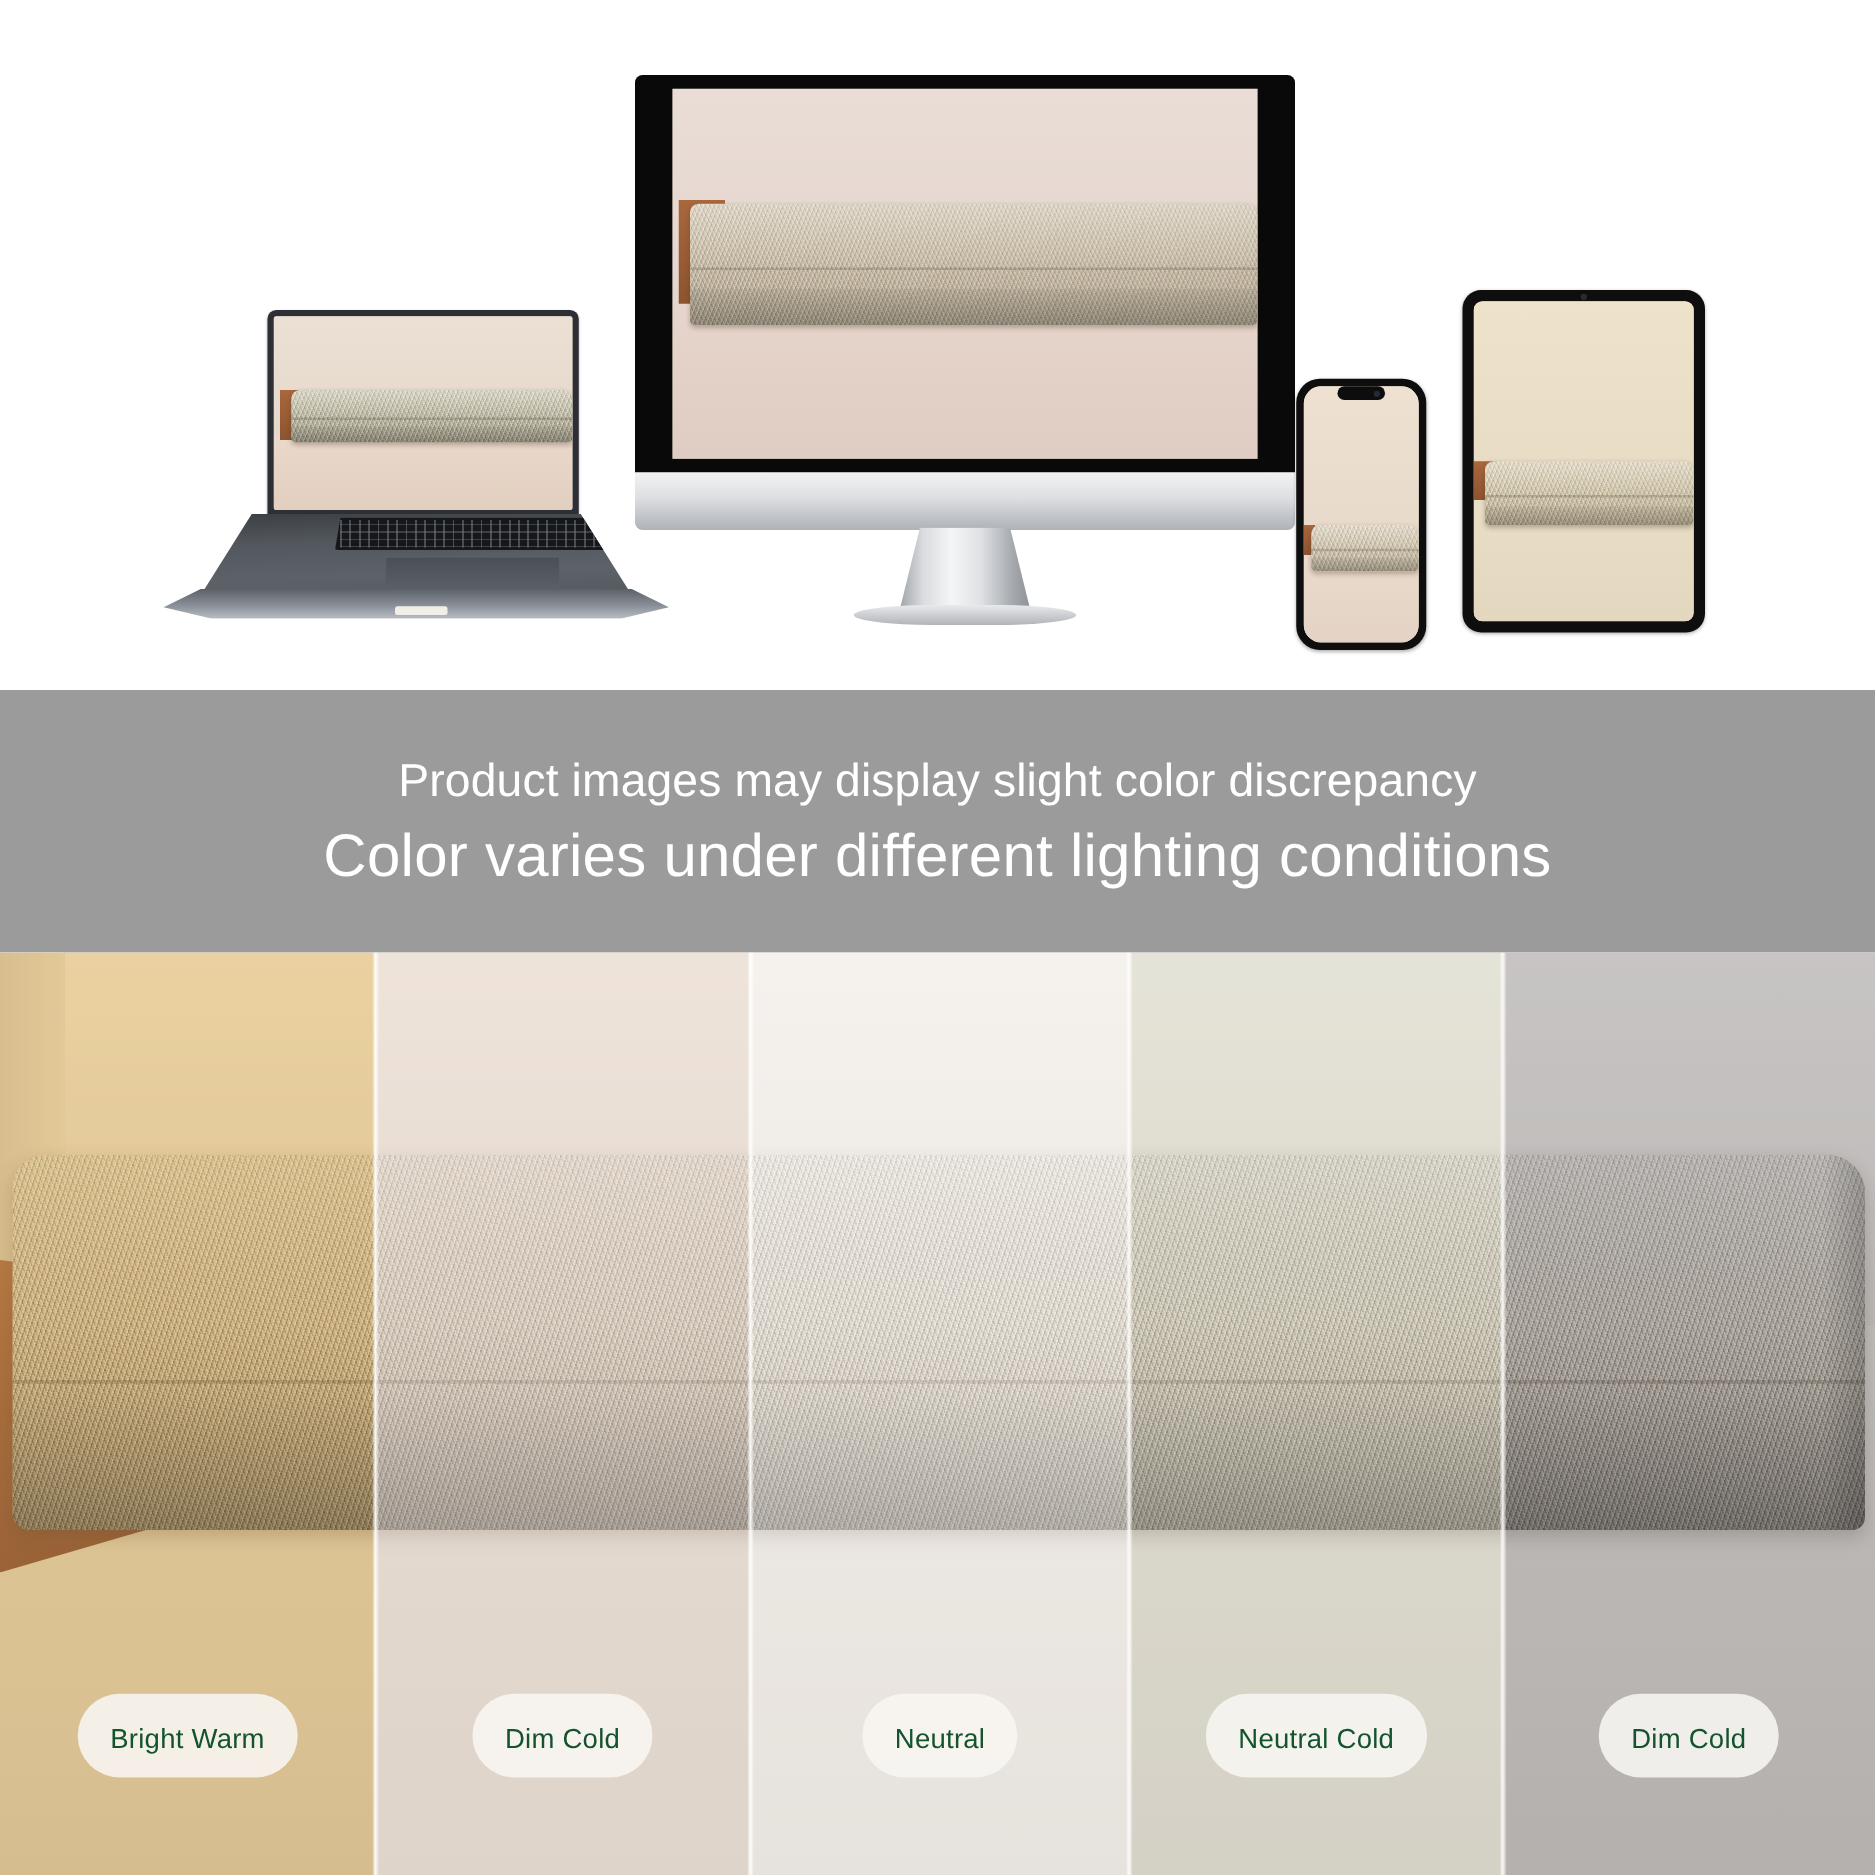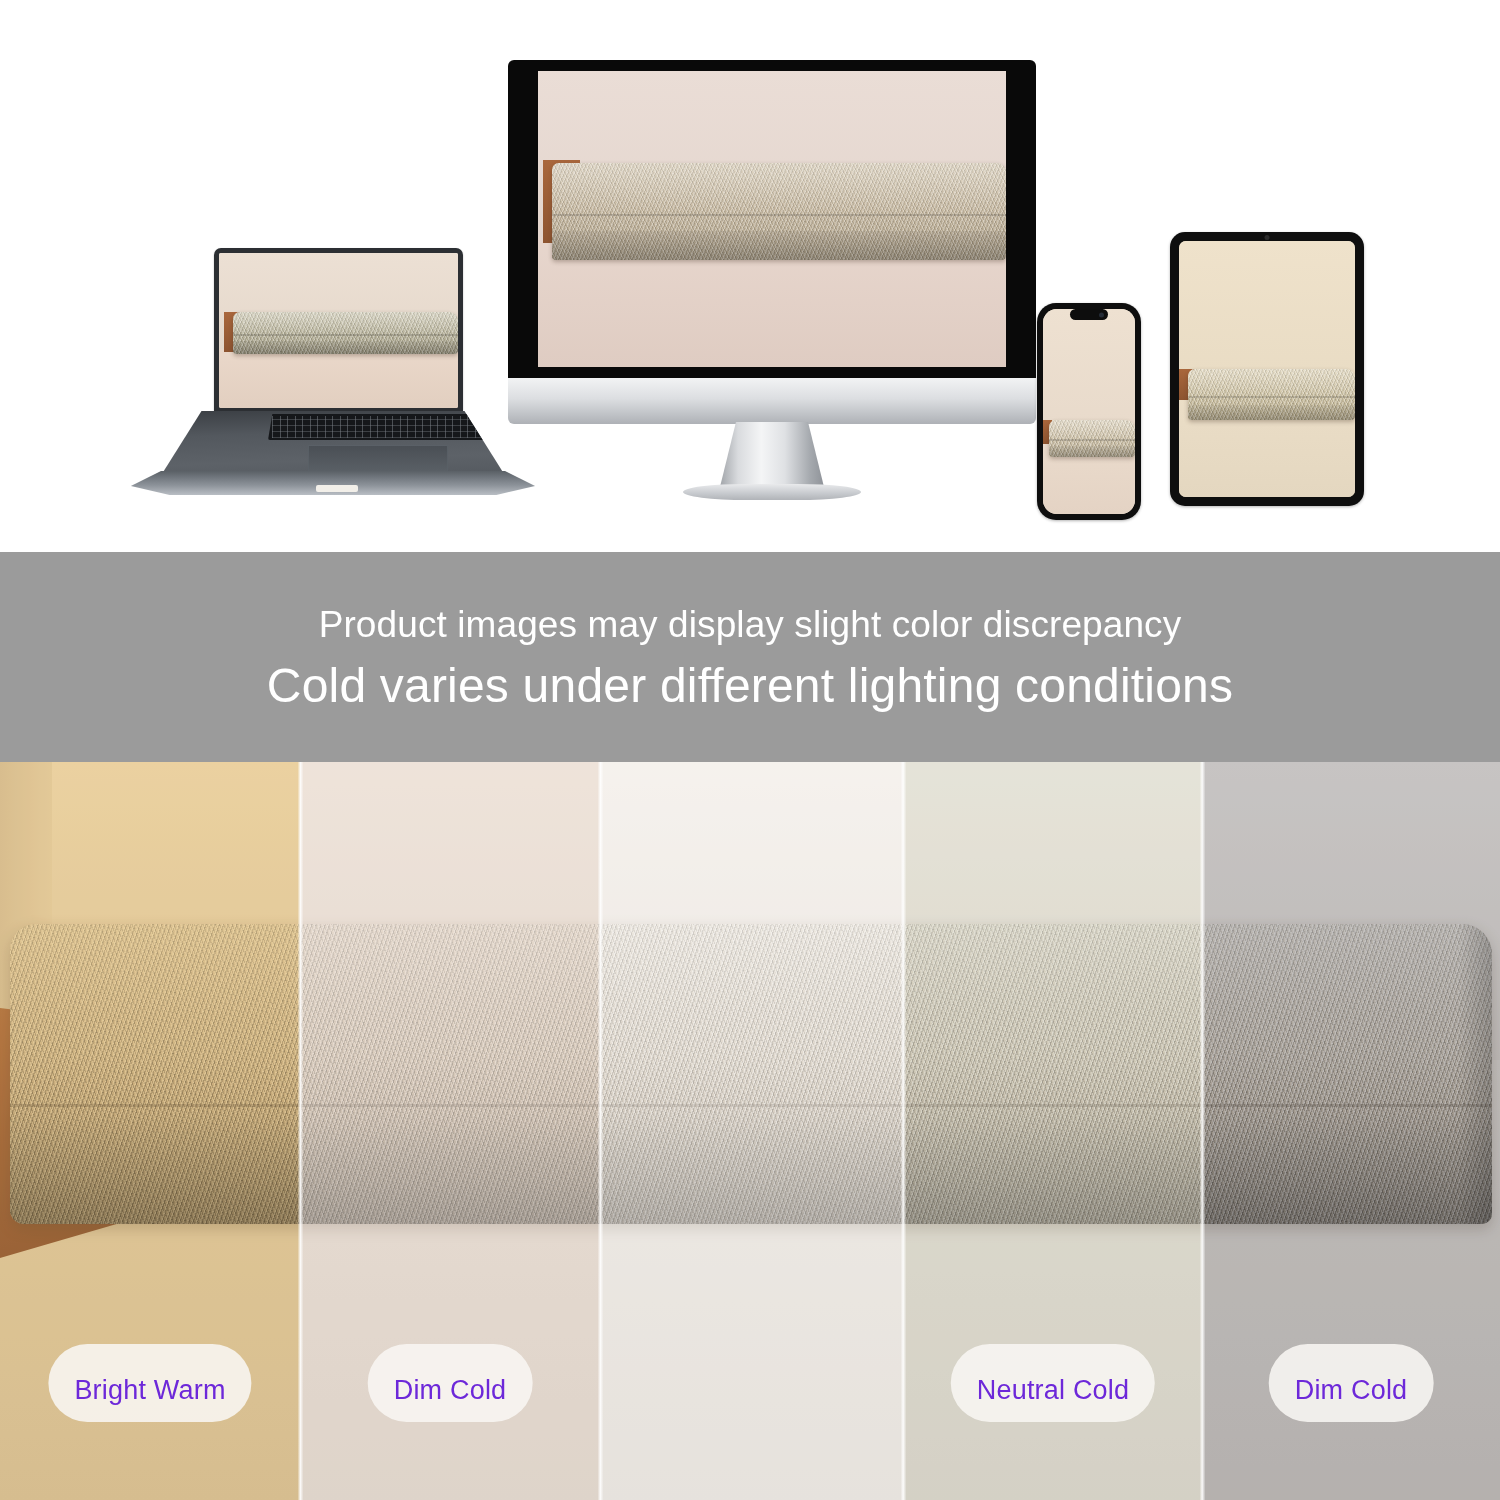--- a/index.html
+++ b/index.html
@@ -351,26 +351,26 @@
     background: linear-gradient(90deg, rgba(255,255,255,.15), rgba(255,255,255,.92) 45%, rgba(255,255,255,.15));
   }
 
   
   .pill {
     position: absolute;
     bottom: 78px;
     left: 50%;
     transform: translateX(-50%);
     background: rgba(248,246,242,.88);
-    color: #6d28d9;
-    font-size: 27px;
+    color: #14532d;
+    font-size: 22px;
     line-height: 33px;
     font-weight: 400;
     white-space: nowrap;
-    padding: 30px 26px 15px;
+    padding: 19px 26px 15px;
     border-radius: 40px;
     letter-spacing: .2px;
   }
 </style>
 </head>
 <body>
 
 <div id="page">
 
   <div id="devices">
@@ -449,21 +449,21 @@
             <div class="face-front"></div>
           </div>
         </div>
       </div>
     </div>
 
   </div>
 
   <div id="banner">
     <div class="banner-line">Product images may display slight color discrepancy</div>
-    <div class="banner-headline">Cold varies under different lighting conditions</div>
+    <div class="banner-headline">Color varies under different lighting conditions</div>
   </div>
 
   <div id="lighting">
 
     <div class="photo">
       <div class="ph-wall"></div>
       <div class="ph-wall-left"></div>
       <div class="ph-floor"></div>
       <div class="ph-wood"></div>
       <div class="ph-cushion">
@@ -484,20 +484,21 @@
     <div class="strip" style="left:300px;width:300px;">
       <div class="tint" style="background:#e8cbb4;opacity:.40;"></div>
       <div class="veil" style="background:rgba(255,255,255,0.34);"></div>
       <div class="divider"></div>
       <div class="pill" style="left:150px;">Dim Cold</div>
     </div>
 
     <div class="strip" style="left:600px;width:303px;">
       <div class="veil" style="background:rgba(255,255,255,0.40);"></div>
       <div class="divider"></div>
+      <div class="pill" style="left:152px;">Neutral</div>
     </div>
 
     <div class="strip" style="left:903px;width:299px;">
       <div class="tint" style="background:#d8dbc9;opacity:.34;"></div>
       <div class="veil" style="background:rgba(240,244,236,0.26);"></div>
       <div class="divider"></div>
       <div class="pill" style="left:150px;">Neutral Cold</div>
     </div>
 
     <div class="strip" style="left:1202px;width:344px;">

